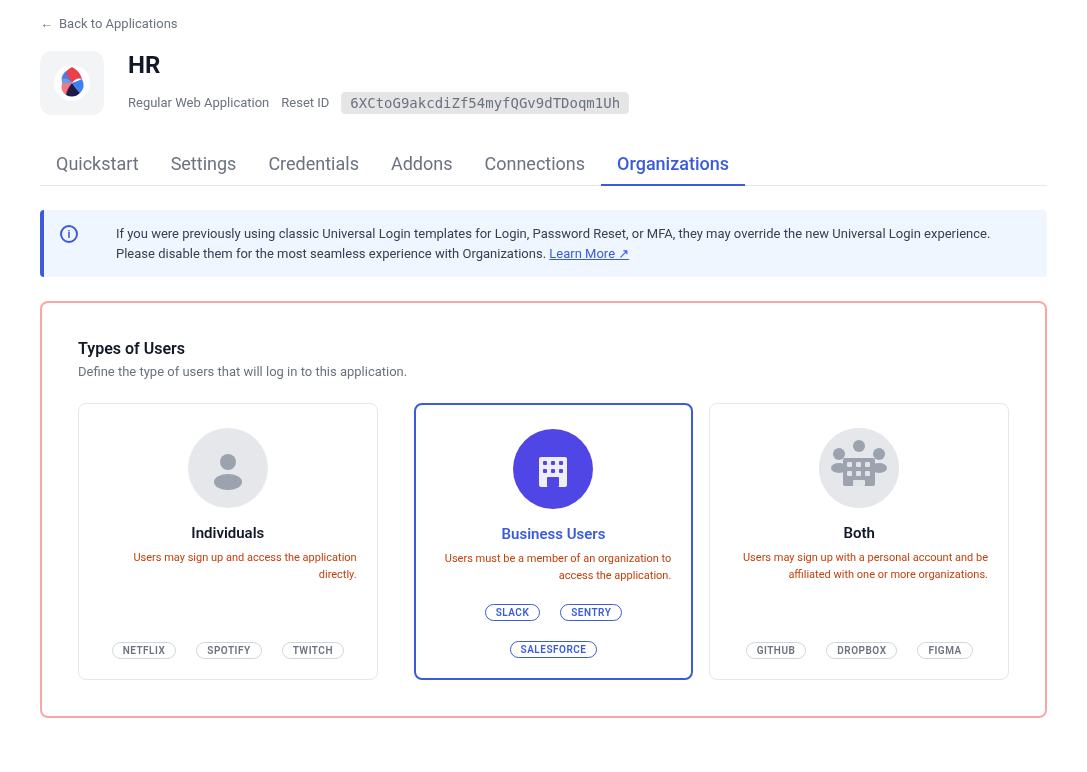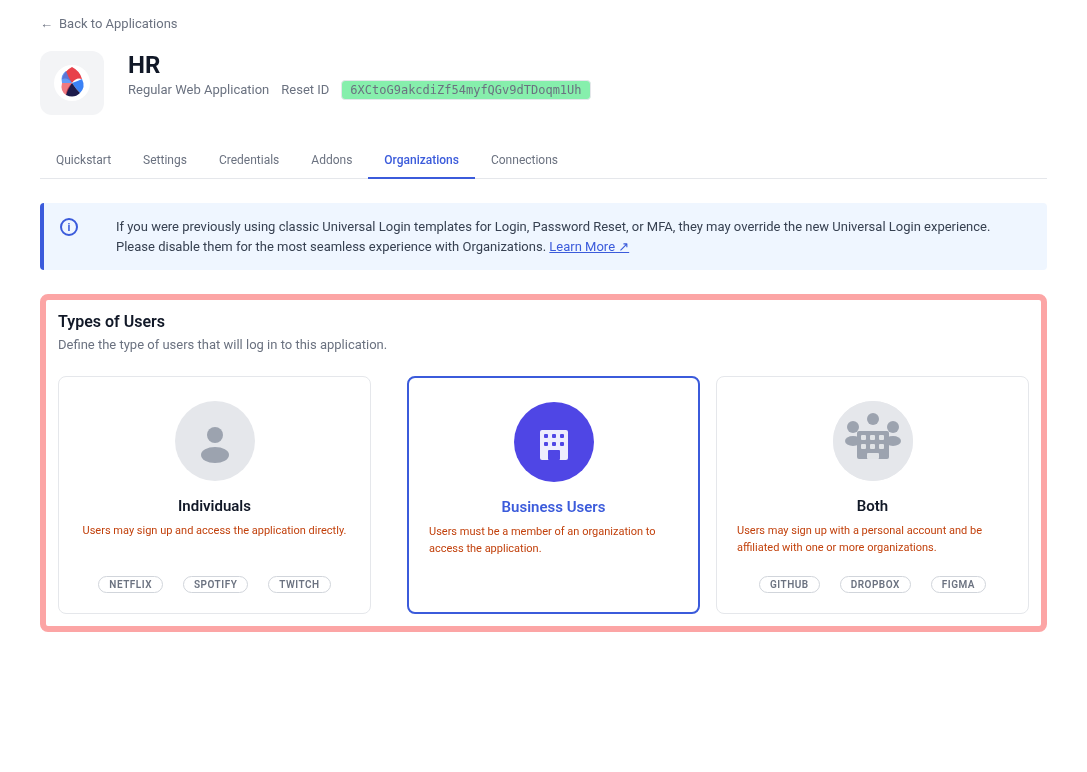--- a/index.html
+++ b/index.html
@@ -42,48 +42,48 @@
     .app-info h1 {
       font-size: 24px;
       font-weight: 700;
       color: #111827;
       line-height: 1.2;
     }
     .app-meta {
       display: flex;
       align-items: center;
       gap: 12px;
-      margin-top: 0;
+      margin-top: 12px;
     }
     .app-type {
       font-size: 13px;
       color: #6b7280;
     }
     .client-id-label {
       font-size: 13px;
       color: #6b7280;
     }
     .client-id-value {
-      font-size: 12px;
-      color: #6b7280;
-      background: #86efac;
+      font-size: 14px;
+      color: #6b7280;
+      background: #e5e5e5;
       border: 1px solid #e5e7eb;
       border-radius: 4px;
       padding: 2px 8px;
       font-family: monospace;
     }
     .tabs {
       display: flex;
       gap: 0;
       border-bottom: 1px solid #e5e7eb;
       margin-bottom: 24px;
     }
     .tab {
       padding: 10px 16px;
-      font-size: 12px;
+      font-size: 18px;
       color: #6b7280;
       cursor: pointer;
       border-bottom: 2px solid transparent;
       margin-bottom: -1px;
       text-decoration: none;
     }
     .tab.active {
       color: #3b5bdb;
       border-bottom: 2px solid #3b5bdb;
       font-weight: 500;
@@ -115,23 +115,23 @@
       font-size: 13px;
       color: #374151;
       line-height: 1.5;
       margin-left: 28px;
     }
     .info-text a {
       color: #3b5bdb;
       text-decoration: underline;
     }
     .card {
-      border: 6px solid #fca5a5;
+      border: 2px solid #fca5a5;
       border-radius: 8px;
-      padding: 12px;
+      padding: 36px;
     }
     .card-title {
       font-size: 16px;
       font-weight: 600;
       color: #111827;
       margin-bottom: 6px;
     }
     .card-subtitle {
       font-size: 13px;
       color: #6b7280;
@@ -142,21 +142,21 @@
       grid-template-columns: 1fr 1fr 1fr;
       gap: 16px;
     }
     .user-type-card {
       border: 1px solid #e5e7eb;
       border-radius: 8px;
       padding: 24px 20px 20px;
       display: flex;
       flex-direction: column;
       align-items: center;
-      text-align: left;
+      text-align: right;
       cursor: pointer;
       position: relative;
     }
     .user-type-card.selected {
       border: 2px solid #3b5bdb;
       margin-left: 20px;
     }
     .user-type-icon {
       width: 80px;
       height: 80px;
@@ -243,22 +243,22 @@
         <span class="client-id-value">6XCtoG9akcdiZf54myfQGv9dTDoqm1Uh</span>
       </div>
     </div>
   </div>
 
   <div class="tabs">
     <span class="tab">Quickstart</span>
     <span class="tab">Settings</span>
     <span class="tab">Credentials</span>
     <span class="tab">Addons</span>
+    <span class="tab">Connections</span>
     <span class="tab active">Organizations</span>
-    <span class="tab">Connections</span>
   </div>
 
   <div class="info-banner">
     <div class="info-icon">i</div>
     <div class="info-text">
       <span>If you were previously using classic Universal Login templates for Login, Password Reset, or MFA, they may override the new Universal Login experience. Please disable them for the most seamless experience with Organizations.</span>
       <a href="#">
         <span>Learn More</span> ↗
       </a>
     </div>
@@ -296,20 +296,25 @@
             <rect x="20" y="14" width="4" height="4" rx="1" fill="#4f46e5"></rect>
             <rect x="28" y="14" width="4" height="4" rx="1" fill="#4f46e5"></rect>
             <rect x="12" y="22" width="4" height="4" rx="1" fill="#4f46e5"></rect>
             <rect x="20" y="22" width="4" height="4" rx="1" fill="#4f46e5"></rect>
             <rect x="28" y="22" width="4" height="4" rx="1" fill="#4f46e5"></rect>
             <rect x="16" y="30" width="12" height="10" rx="1" fill="#4f46e5"></rect>
           </svg>
         </div>
         <div class="user-type-name">Business Users</div>
         <div class="user-type-desc">Users must be a member of an organization to access the application.</div>
+        <div class="tags">
+          <span class="tag">SLACK</span>
+          <span class="tag">SENTRY</span>
+          <span class="tag">SALESFORCE</span>
+        </div>
       </div>
 
       <div class="user-type-card">
         <div class="user-type-icon">
 
           <svg width="80" height="80" viewBox="0 0 80 80" xmlns="http://www.w3.org/2000/svg">
             <circle cx="40" cy="40" r="40" fill="#e5e7eb"></circle>
 
             <rect x="24" y="30" width="32" height="28" rx="2" fill="#9ca3af"></rect>
             <rect x="28" y="34" width="5" height="5" rx="1" fill="white" opacity="0.7"></rect>

